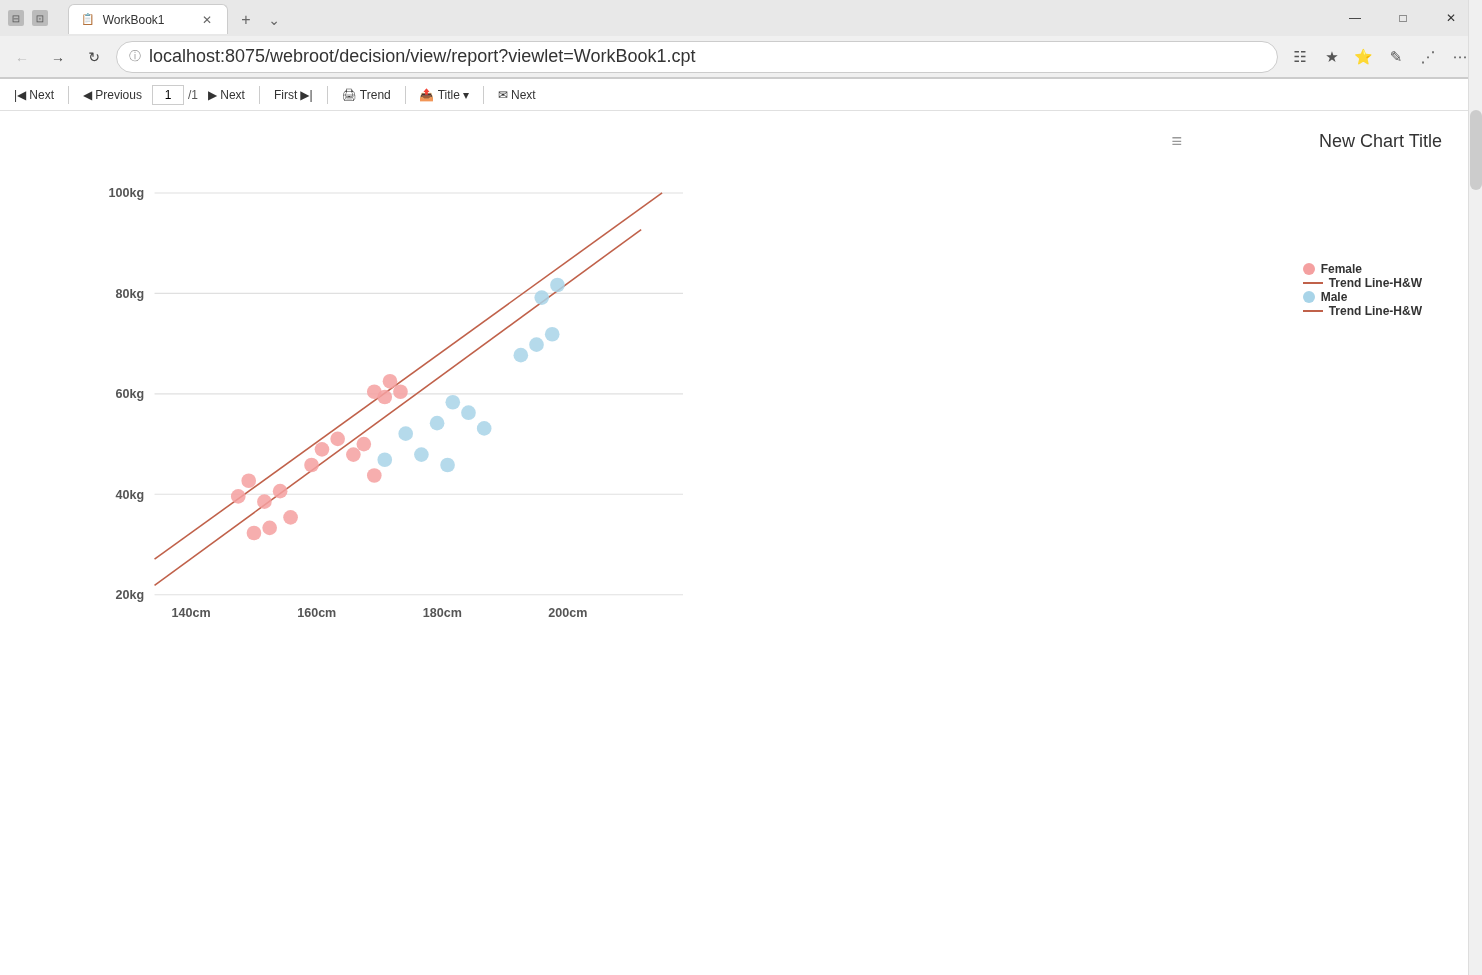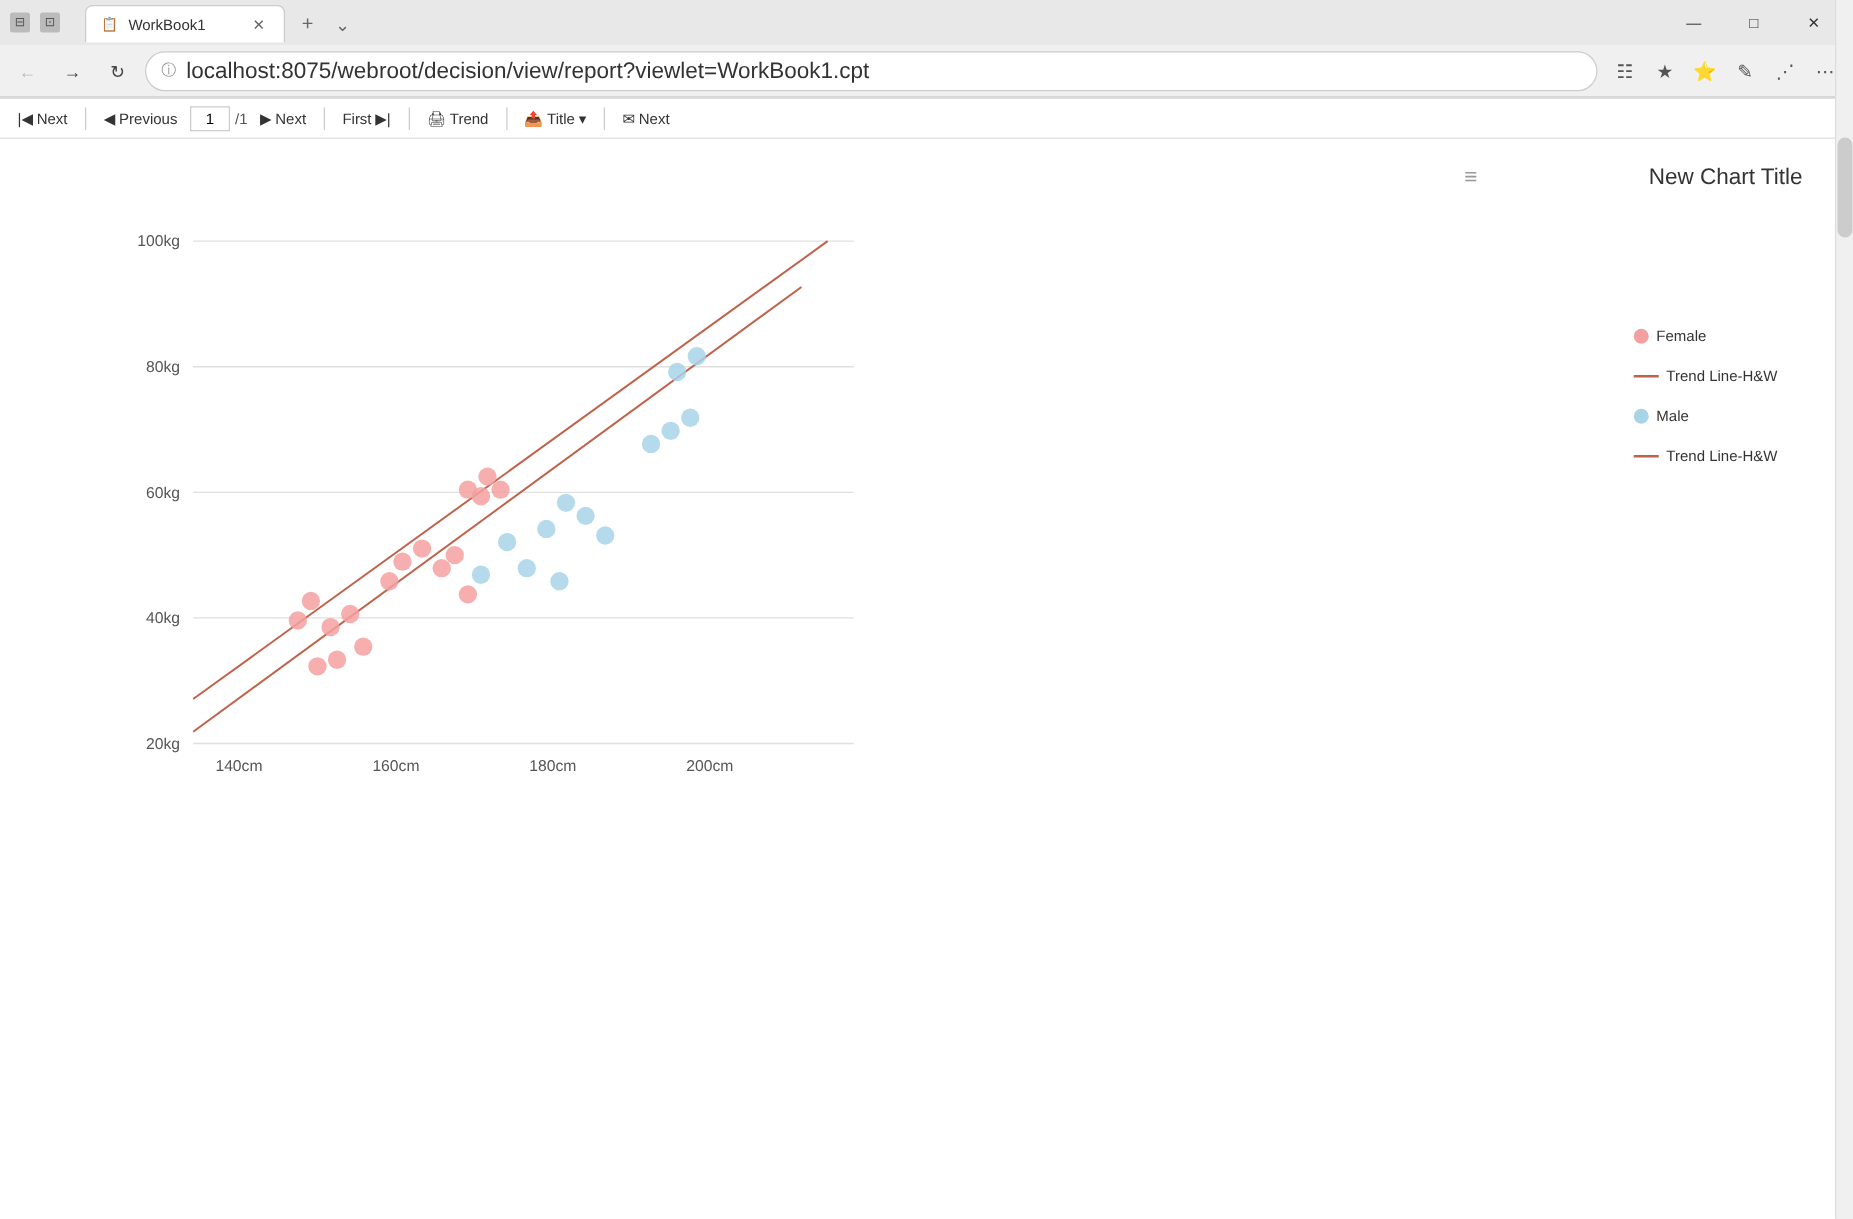--- a/index.html
+++ b/index.html
@@ -203,21 +203,21 @@
       overflow: visible;
     }
 
     
     .chart-legend {
       position: absolute;
       right: 20px;
       top: 90px;
       display: flex;
       flex-direction: column;
-      gap: 18px;
+      gap: 0;
     }
     .legend-item {
       display: flex;
       align-items: center;
       gap: 6px;
       font-size: 12px;
       color: #333;
     }
     .legend-dot {
       width: 12px; height: 12px;
@@ -328,21 +328,21 @@
     <span>Next</span>
   </button>
 </div>
 
 <div class="chart-container">
   <div class="chart-title">
     <span>New Chart Title</span>
     <span class="chart-menu-icon">≡</span>
   </div>
 
-  <div style="display:flex; position:relative;">
+  <div style="display:flex; position:relative;font-weight:bold;">
 
     <div class="chart-area">
       <svg class="scatter-chart" viewBox="0 0 580 430">
 
         <line x1="65" y1="20" x2="570" y2="20" stroke="#e0e0e0" stroke-width="1"></line>
         <line x1="65" y1="116" x2="570" y2="116" stroke="#e0e0e0" stroke-width="1"></line>
         <line x1="65" y1="212" x2="570" y2="212" stroke="#e0e0e0" stroke-width="1"></line>
         <line x1="65" y1="308" x2="570" y2="308" stroke="#e0e0e0" stroke-width="1"></line>
         <line x1="65" y1="404" x2="570" y2="404" stroke="#e0e0e0" stroke-width="1"></line>
 

